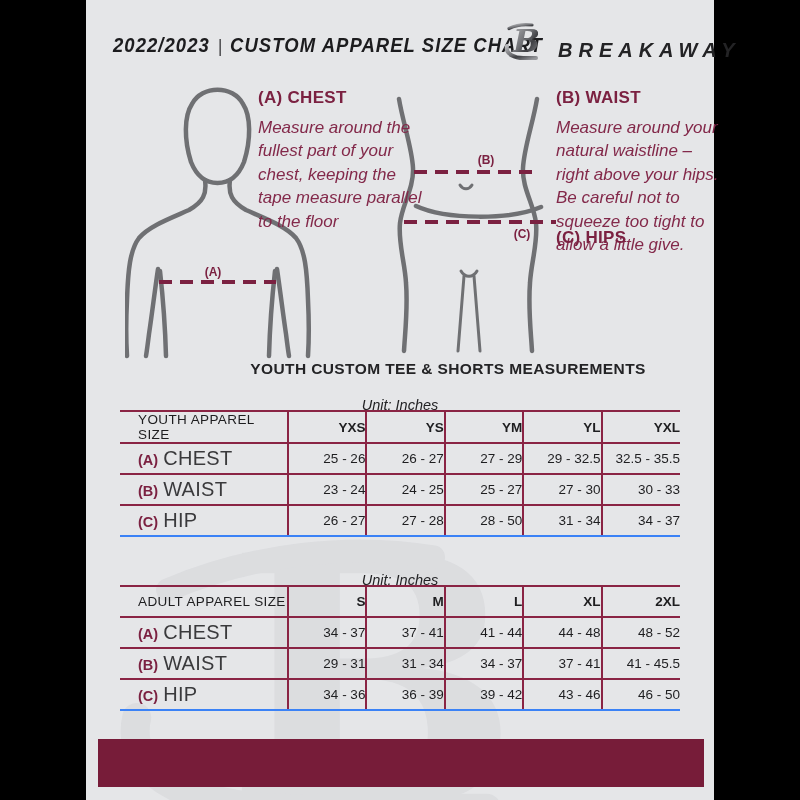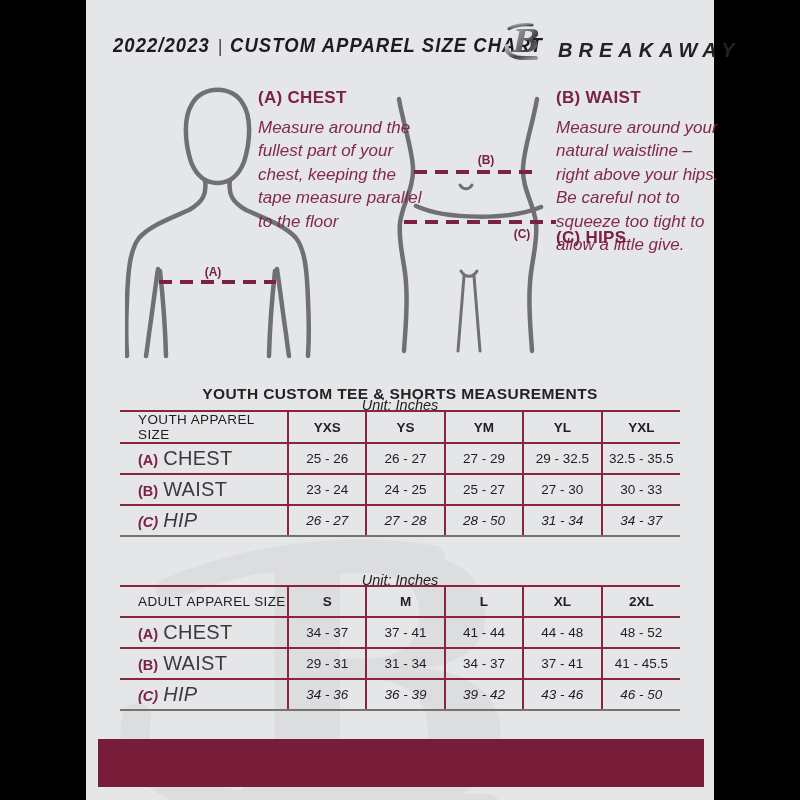--- a/index.html
+++ b/index.html
@@ -50,33 +50,33 @@
   }
   
   .section-title {
     position:absolute; left:0; width:628px; text-align:center;
     font-weight:bold; font-size:15.5px; letter-spacing:.4px; color:#232325;
   }
   .unit-line {
     position:absolute; left:0; width:628px; text-align:center;
     font-style:italic; font-size:14.5px; color:#232325;margin-top:8px;
   }
-  .t-youth-title { top:385px; } .t-youth-unit { top:389px; }
+  .t-youth-title { top:360px;padding-left:48px; } .t-youth-unit { top:389px; }
   .t-adult-title { top:544px; } .t-adult-unit { top:564px; }
   
   table.size-table {
     position:absolute; left:34px; width:560px;
     border-collapse:collapse; table-layout:fixed;
   }
   .tbl-youth { top:410px; } .tbl-adult { top:585px; }
   .size-table td {
     height:29px; border-top:2px solid #8a2444;
-    text-align:center; font-size:13.5px; color:#1e1e20; padding:0;
-  }
-  .size-table tr:last-child td { border-bottom:2px solid #737373;font-style:italic; }
+    text-align:right; font-size:13.5px; color:#1e1e20; padding:0;
+  }
+  .size-table tr:last-child td { border-bottom:2px solid #3b82f6; }
   .size-table td + td { border-left:2px solid #8a2444; }
   .size-table td.cell-label { text-align:left; padding-left:18px; }
   .col-label { width:168px; }
   .head-label { font-size:14.5px; color:#48484a; letter-spacing:.4px; }
   .size-head { font-weight:bold; font-size:15px; color:#121214; }
   .row-marker { color:#7b2141; font-weight:bold; font-size:14.5px; }
   .row-name { color:#3a3a3c; font-size:20px; letter-spacing:.3px; margin-left:5px; }
   
   .footer-bar {
     position:absolute; left:12px; top:739px; width:606px; height:48px;

